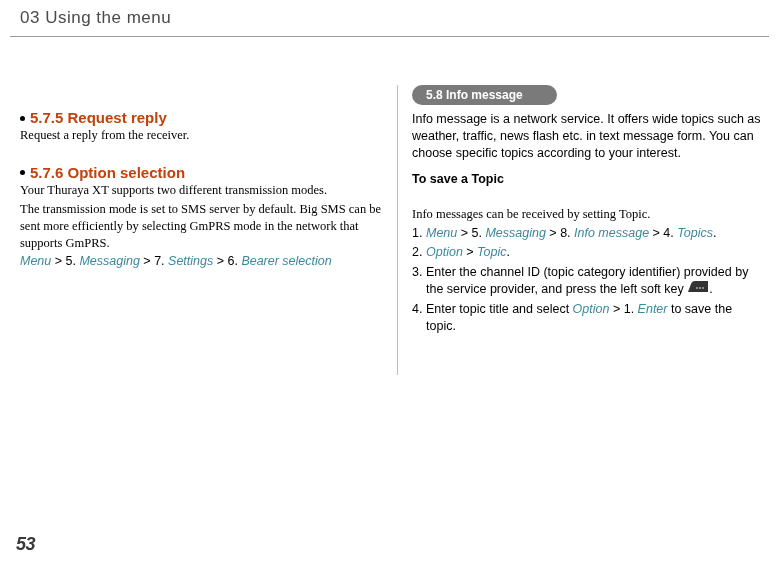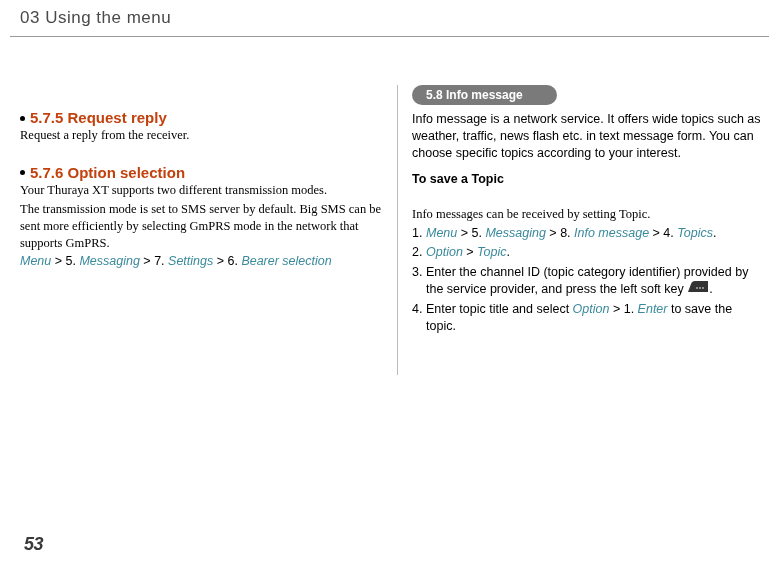--- a/index.html
+++ b/index.html
@@ -111,21 +111,21 @@
     .softkey-icon {
       display: inline-block;
       vertical-align: middle;
       position: relative;
       top: -1px;
       margin: 0 1px;
     }
     .pagenum {
       position: absolute;
       bottom: 14px;
-      left: 24px;
+      left: 16px;
       font-size: 18px;
       font-weight: bold;
       font-style: italic;
       color: #3a3a3a;
       letter-spacing: -0.5px;
     }
   </style>
 </head>
 <body>
 

